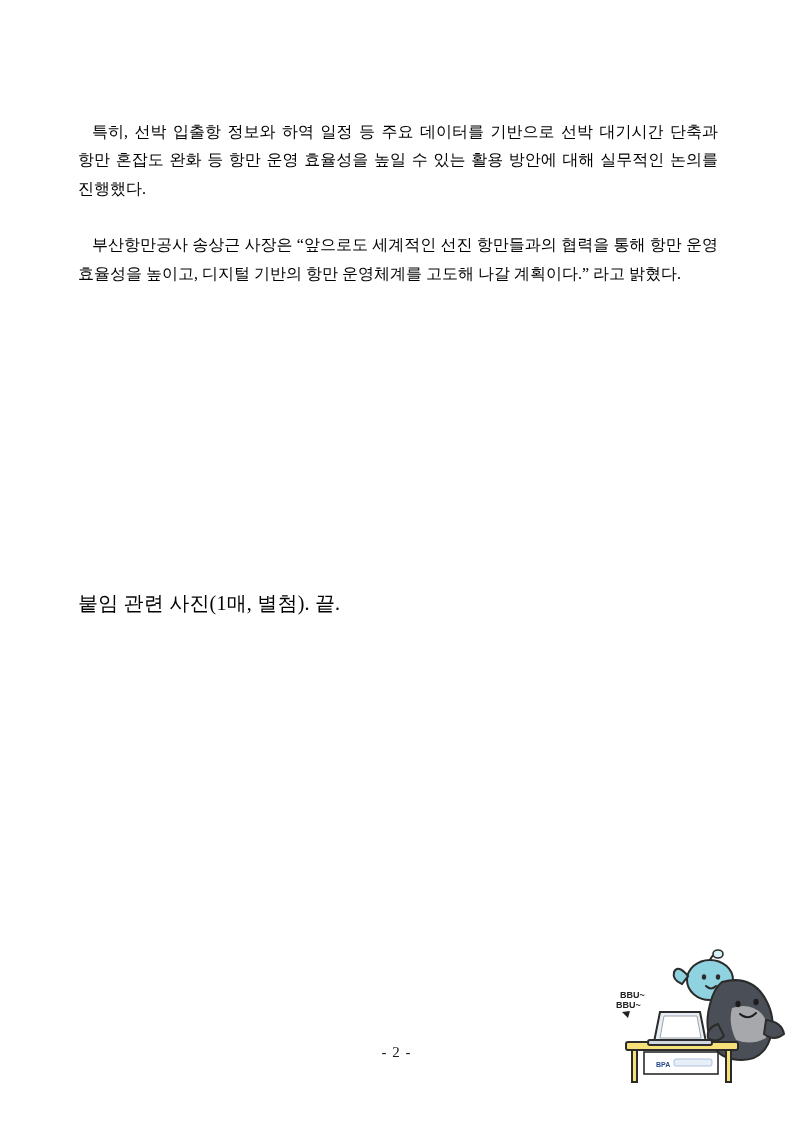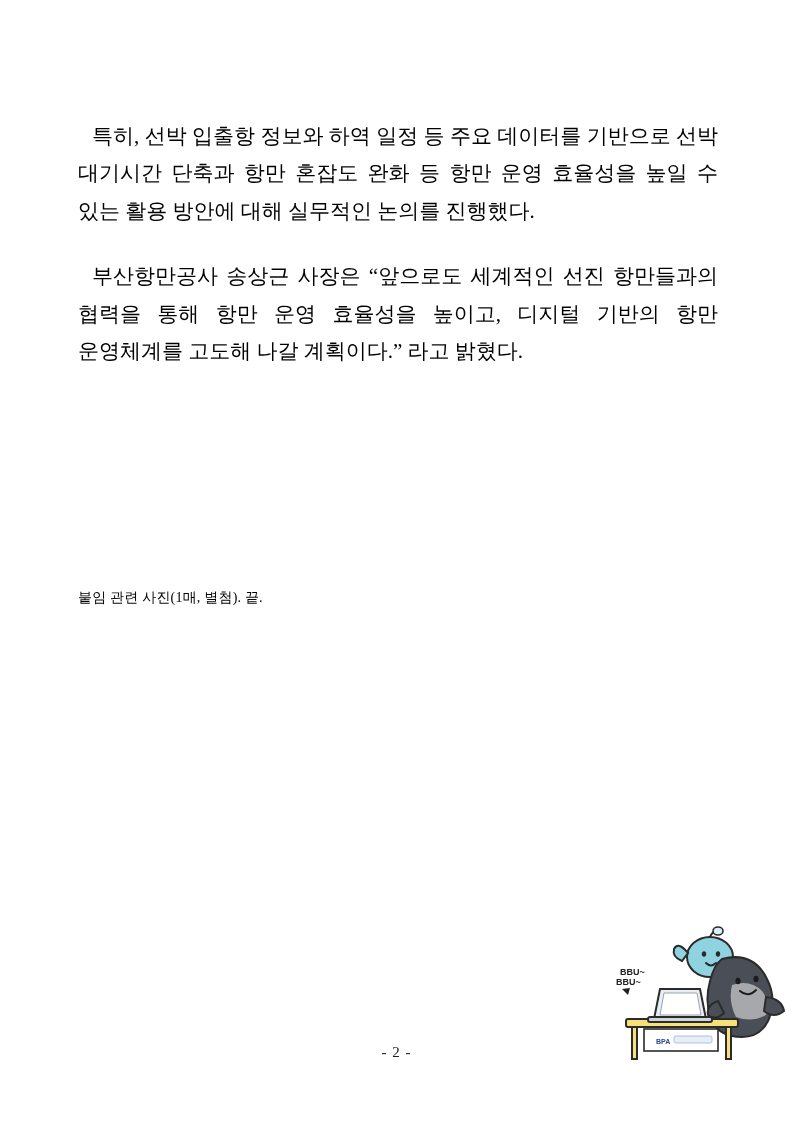--- a/index.html
+++ b/index.html
@@ -25,59 +25,59 @@
 
   .body-content {
     position: absolute;
     left: 78px;
     top: 118px;
     width: 640px;
   }
 
   p.para {
     margin: 0 0 28px 0;
-    font-size: 21px;
+    font-size: 16px;
     line-height: 1.78;
     text-align: justify;
     text-justify: inter-word;
     text-indent: 14px;
     word-break: keep-all;
   }
 
   p.para:last-child {
     margin-bottom: 12px;
   }
 
   .attachment {
     position: absolute;
     left: 78px;
     top: 587px;
     width: 640px;
-    font-size: 14px;
+    font-size: 20px;
     line-height: 1.6;
     text-indent: 0;
     letter-spacing: 0.2px;
   }
 
   .page-number {
     position: absolute;
     left: 0;
     top: 1044px;
     width: 793px;
     text-align: center;
     font-size: 15px;
     letter-spacing: 1px;
     color: #1a1a1a;
   }
 
   
   .mascot {
     position: absolute;
     left: 614px;
-    top: 923px;
+    top: 946px;
     width: 172px;
     height: 140px;
   }
   .mascot svg {
     display: block;
   }
 
   .speech {
     font-family: "Liberation Sans", sans-serif;
   }

